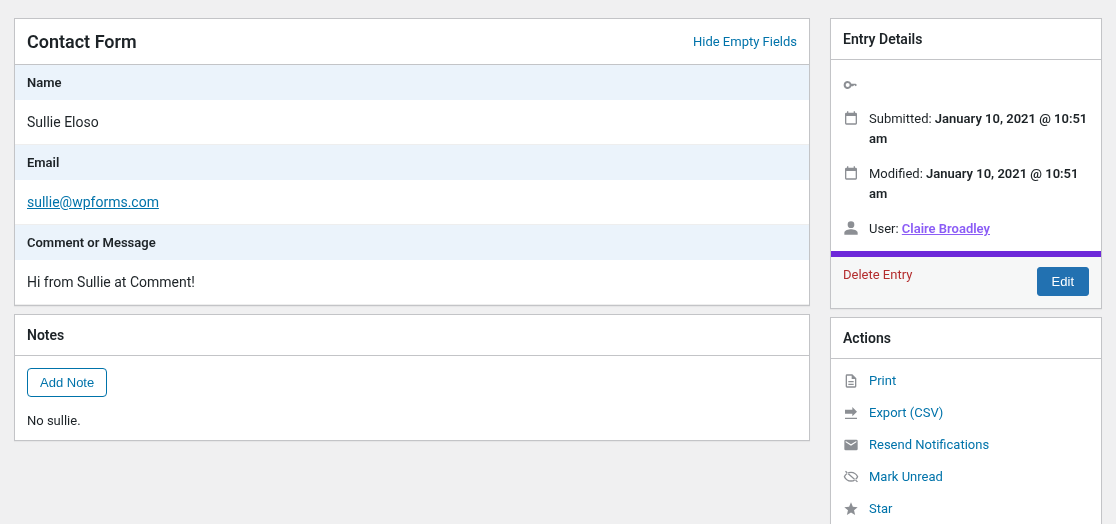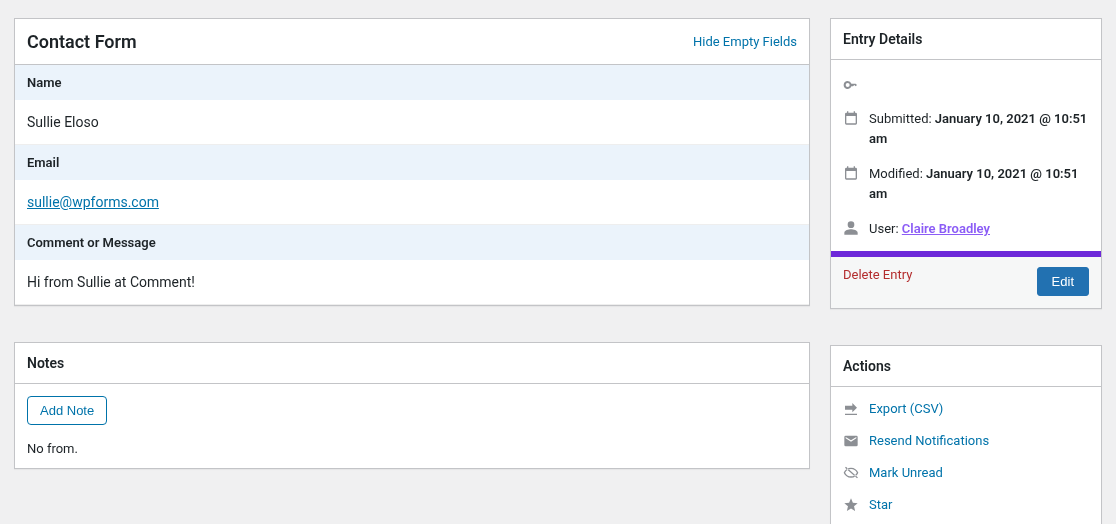--- a/index.html
+++ b/index.html
@@ -10,21 +10,21 @@
       color: #1d2327;
       padding: 18px 14px;
     }
     .wrap { display: flex; gap: 20px; max-width: 1090px; }
     .main-col { flex: 1; }
     .side-col { width: 272px; }
     .postbox {
       background: #fff;
       border: 1px solid #c3c4c7;
       box-shadow: 0 1px 1px rgba(0,0,0,.04);
-      margin-bottom: 36px;
+      margin-bottom: 8px;
     }
     .postbox-header {
       display: flex;
       justify-content: space-between;
       align-items: center;
       padding: 12px 12px;
       border-bottom: 1px solid #c3c4c7;
     }
     .postbox h2 {
       font-size: 18px;
@@ -155,21 +155,21 @@
         <div class="field-value">Hi from Sullie at Comment!</div>
       </div>
     </div>
 
     <div class="postbox">
       <div class="postbox-header">
         <h2 style="font-size:14px">Notes</h2>
       </div>
       <div class="notes-body">
         <button class="btn-outline">Add Note</button>
-        <p class="no-notes">No from.</p>
+        <p class="no-notes">No sullie.</p>
       </div>
     </div>
   </div>
 
   <div class="side-col">
 
     <div class="postbox">
       <div class="postbox-header">
         <h2>Entry Details</h2>
       </div>
@@ -204,20 +204,26 @@
       </div>
     </div>
 
     <div class="postbox">
       <div class="postbox-header">
         <h2>Actions</h2>
       </div>
       <div class="action-list">
         <div class="action-item">
           <svg class="icon" viewBox="0 0 24 24">
+              <path d="M14 2H6a2 2 0 0 0-2 2v16a2 2 0 0 0 2 2h12a2 2 0 0 0 2-2V8zM6 20V4h7v5h5v11zM8 12h8v2H8zm0 4h8v2H8z"></path>
+            </svg>
+          <a>Print</a>
+        </div>
+        <div class="action-item">
+          <svg class="icon" viewBox="0 0 24 24">
               <path d="M14 3l7 7-7 7v-4H3v-6h11V3zM3 19h18v2H3z"></path>
             </svg>
           <a>Export (CSV)</a>
         </div>
         <div class="action-item">
           <svg class="icon" viewBox="0 0 24 24">
               <path d="M20 4H4a2 2 0 0 0-2 2v12a2 2 0 0 0 2 2h16a2 2 0 0 0 2-2V6a2 2 0 0 0-2-2zm0 4-8 5-8-5V6l8 5 8-5z"></path>
             </svg>
           <a>Resend Notifications</a>
         </div>

